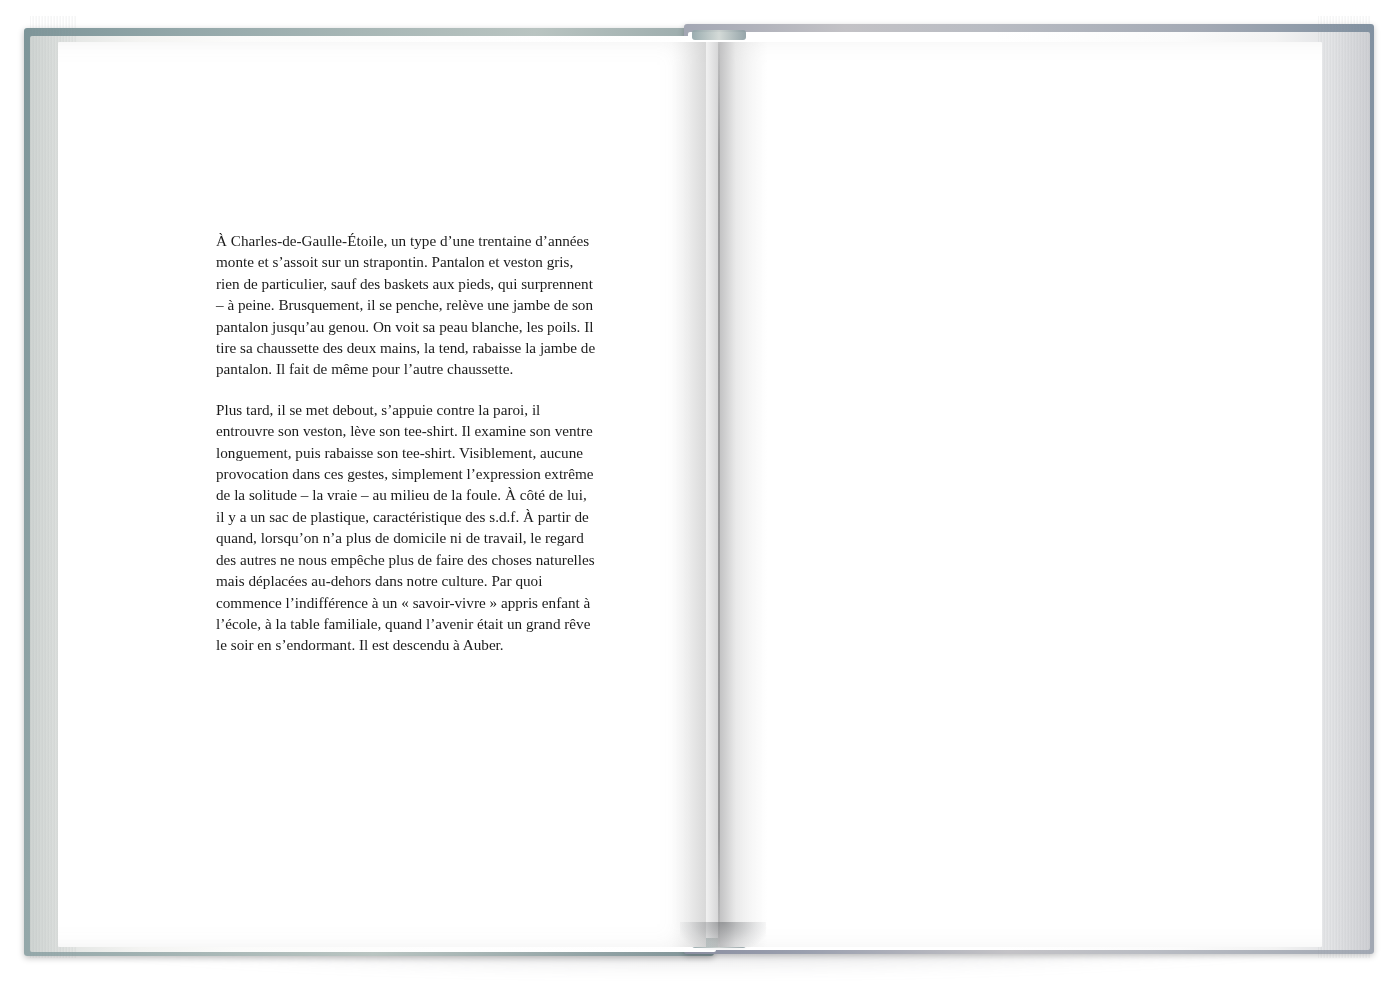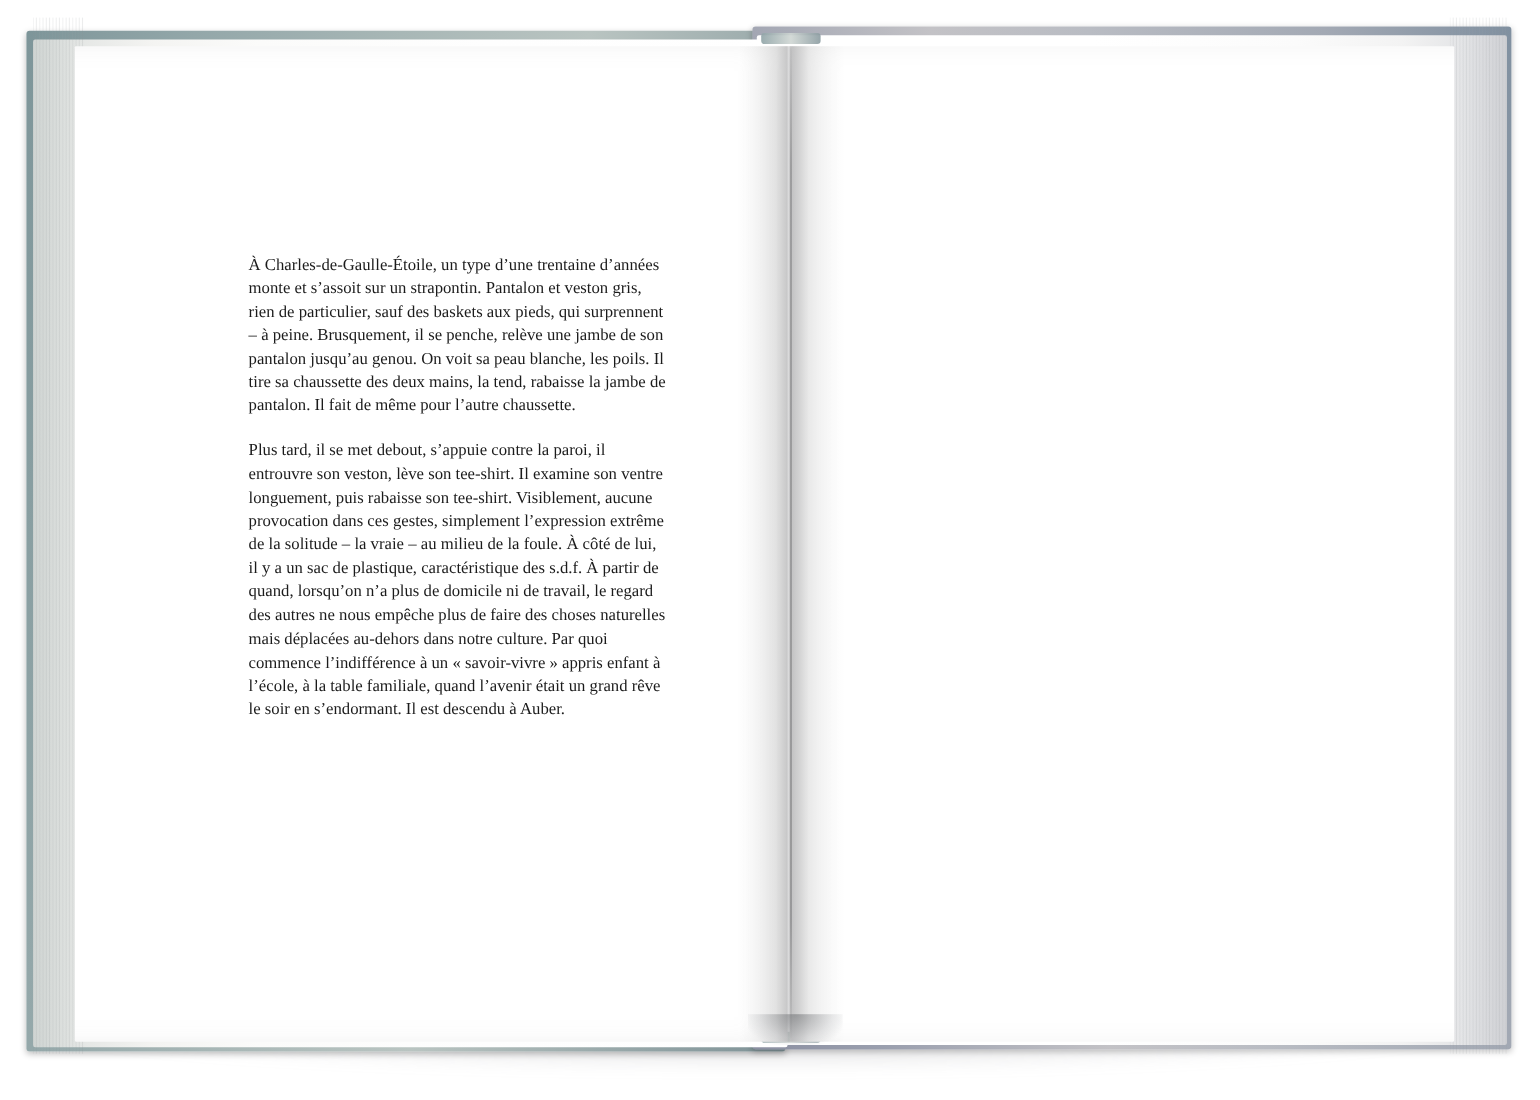--- a/index.html
+++ b/index.html
@@ -101,21 +101,21 @@
   #stripes-right { left: 1294px; width: 52px; }
 
   
   .page {
     position: absolute;
     top: 26px;
     height: 905px;
     background: #ffffff;
   }
   #page-left {
-    left: 44px;
+    left: 34px;
     width: 648px;
     border-radius: 1px 0 0 1px;
     box-shadow: inset -26px 0 34px -18px rgba(120,120,120,0.35);
   }
   #page-right {
     left: 694px;
     width: 604px;
     border-radius: 0 1px 1px 0;
     box-shadow: inset 26px 0 34px -18px rgba(125,125,125,0.33);
   }

